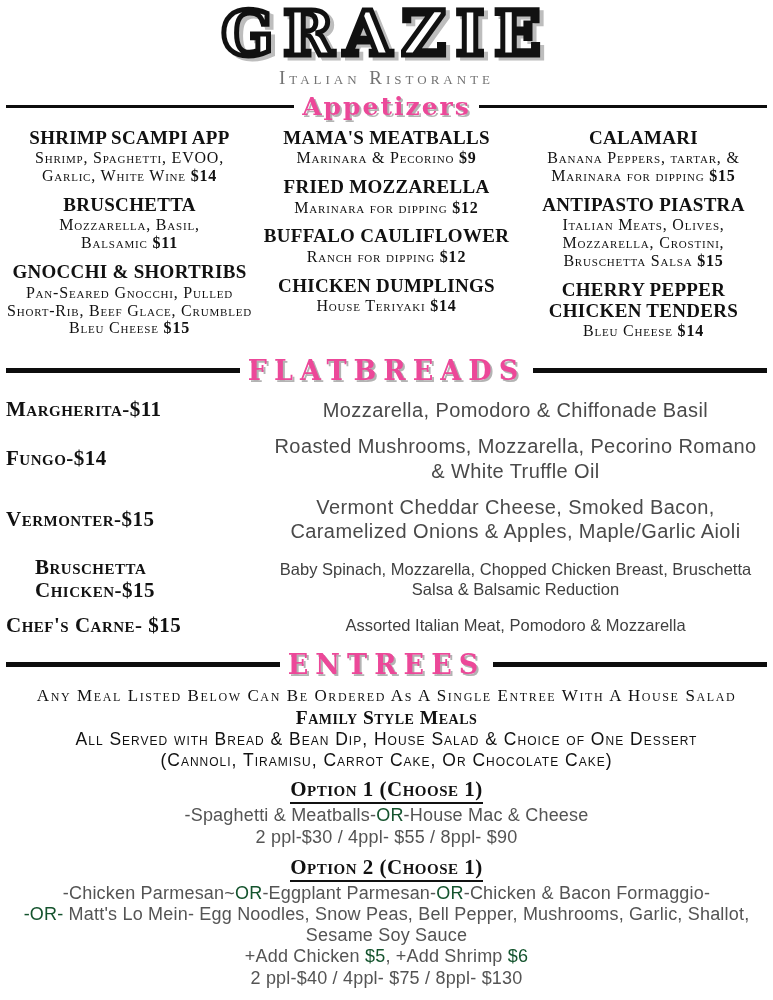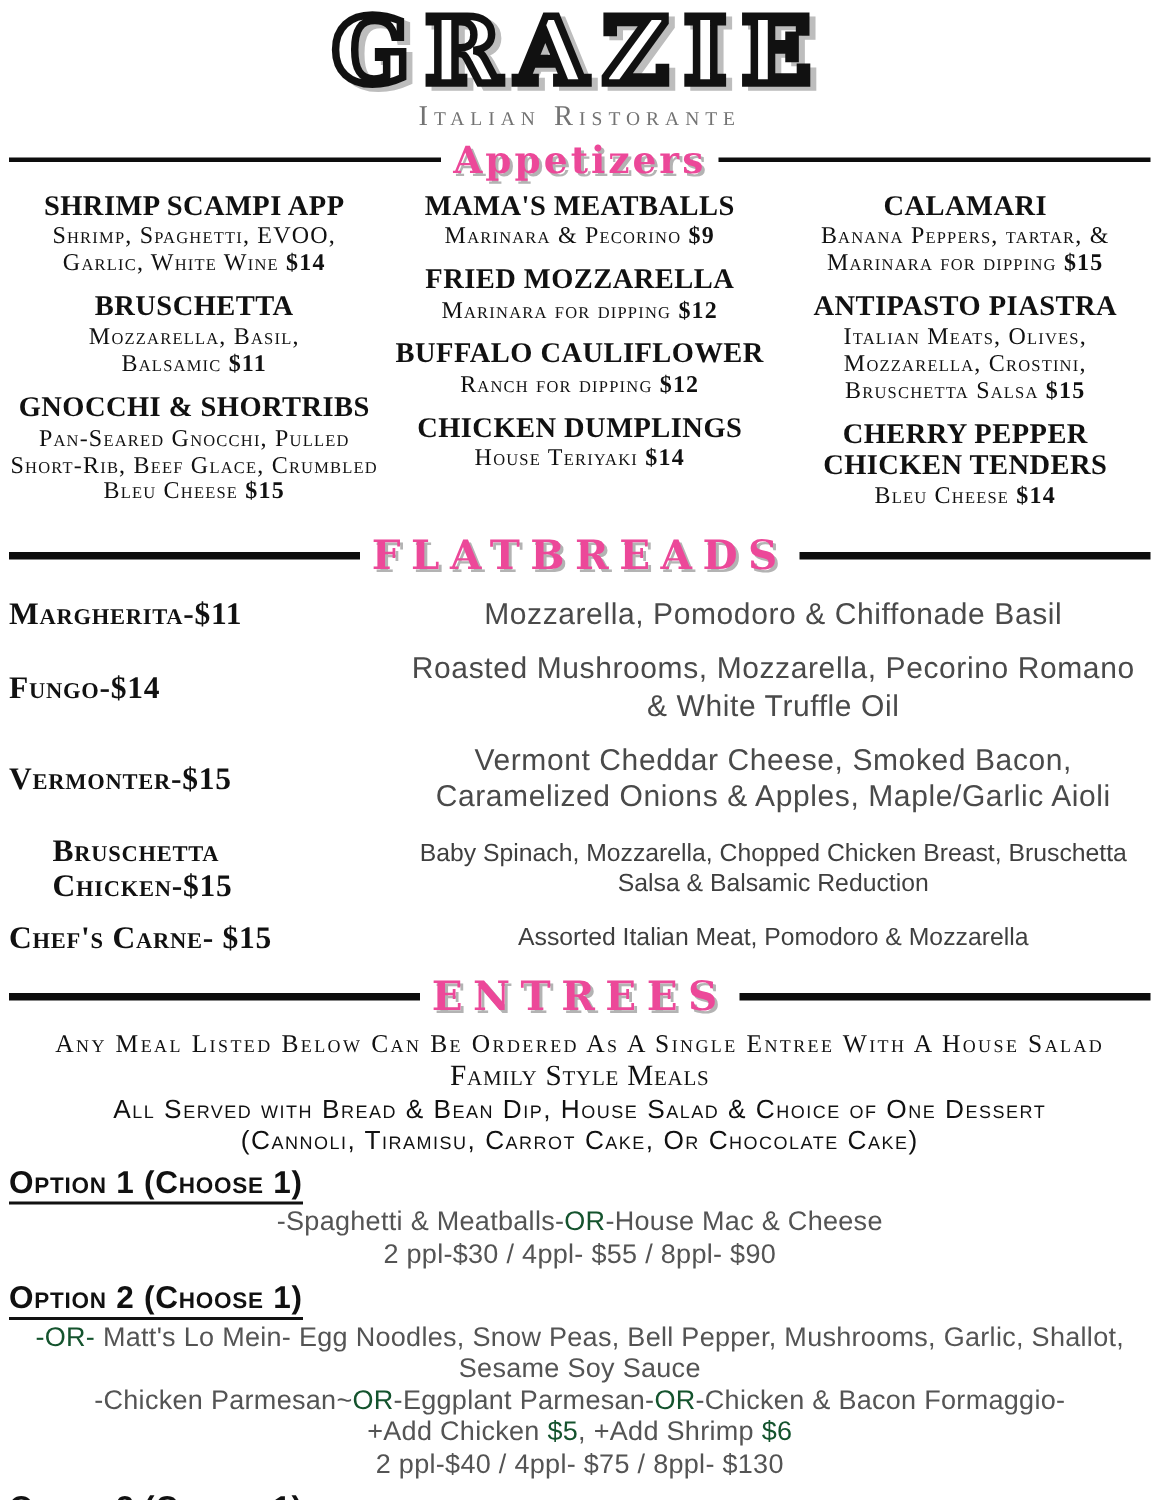--- a/index.html
+++ b/index.html
@@ -54,26 +54,26 @@
   .fb-desc{
     text-align:center;
     font-family:"Liberation Sans",sans-serif;
     color:#4a4a4a;font-size:20px;line-height:1.22;letter-spacing:0.4px;
     max-width:495px;margin:0 auto;font-weight:400;
   }
   .fb-row:nth-child(n+4) .fb-desc{letter-spacing:0;font-size:16.5px;color:#3f3f3f;}
 
   
   .ent-intro{text-align:center;font-family:"Liberation Serif",serif;font-variant:small-caps;font-size:17px;letter-spacing:1.6px;margin-top:6px;}
-  .family-title{text-align:center;font-family:"Liberation Serif",serif;font-variant:small-caps;font-weight:400;font-size:19.5px;margin-top:1px;letter-spacing:0.5px;}
+  .family-title{text-align:center;font-family:"Liberation Serif",serif;font-variant:small-caps;font-weight:700;font-size:19.5px;margin-top:1px;letter-spacing:0.5px;}
   .family-line{text-align:center;font-family:Liberation Sans, sans-serif;font-variant:small-caps;font-size:17.5px;letter-spacing:1px;line-height:1.18;}
 
   .opt{margin-top:6px;}
   .opt-title{
-    text-align:left;font-family:Liberation Sans, sans-serif;
+    text-align:center;font-family:Liberation Serif, serif;
     font-variant:small-caps;font-weight:700;font-size:21px;
     margin:7px 0 3px;letter-spacing:0.5px;
   }
   .opt-title .ul{border-bottom:2px solid #111;padding-bottom:1px;}
   .opt-line{
     text-align:center;font-family:"Liberation Sans",sans-serif;
     color:#545454;font-size:18px;line-height:1.18;letter-spacing:0.2px;
     padding:0 8px;
   }
   .seg-b{font-weight:400;color:#14532d;}
@@ -190,22 +190,22 @@
   <div class="family-line">(Cannoli, Tiramisu, Carrot Cake, Or Chocolate Cake)</div>
 
   <section class="opt">
     <h3 class="opt-title"><span class="ul">Option 1 (Choose 1)</span></h3>
     <div class="opt-line"><span>-Spaghetti &amp; Meatballs-</span><span class="seg-b">OR</span><span>-House Mac &amp; Cheese</span></div>
     <div class="opt-line"><span>2 ppl-$30 / 4ppl- $55 / 8ppl- $90</span></div>
   </section>
 
   <section class="opt">
     <h3 class="opt-title"><span class="ul">Option 2 (Choose 1)</span></h3>
+    <div class="opt-line"><span>-Chicken Parmesan~</span><span class="seg-b">OR</span><span>-Eggplant Parmesan-</span><span class="seg-b">OR</span><span>-Chicken &amp; Bacon Formaggio-</span></div>
     <div class="opt-line"><span class="seg-b">-OR-</span><span> Matt's Lo Mein- Egg Noodles, Snow Peas, Bell Pepper, Mushrooms, Garlic, Shallot, Sesame Soy Sauce</span></div>
-    <div class="opt-line"><span>-Chicken Parmesan~</span><span class="seg-b">OR</span><span>-Eggplant Parmesan-</span><span class="seg-b">OR</span><span>-Chicken &amp; Bacon Formaggio-</span></div>
     <div class="opt-line"><span>+Add Chicken </span><span class="seg-b">$5</span><span>, +Add Shrimp </span><span class="seg-b">$6</span></div>
     <div class="opt-line"><span>2 ppl-$40 / 4ppl- $75 / 8ppl- $130</span></div>
   </section>
 
   <section class="opt">
     <h3 class="opt-title"><span class="ul">Option 3 (Choose 1)</span></h3>
 
   </section>
 
 </div>

